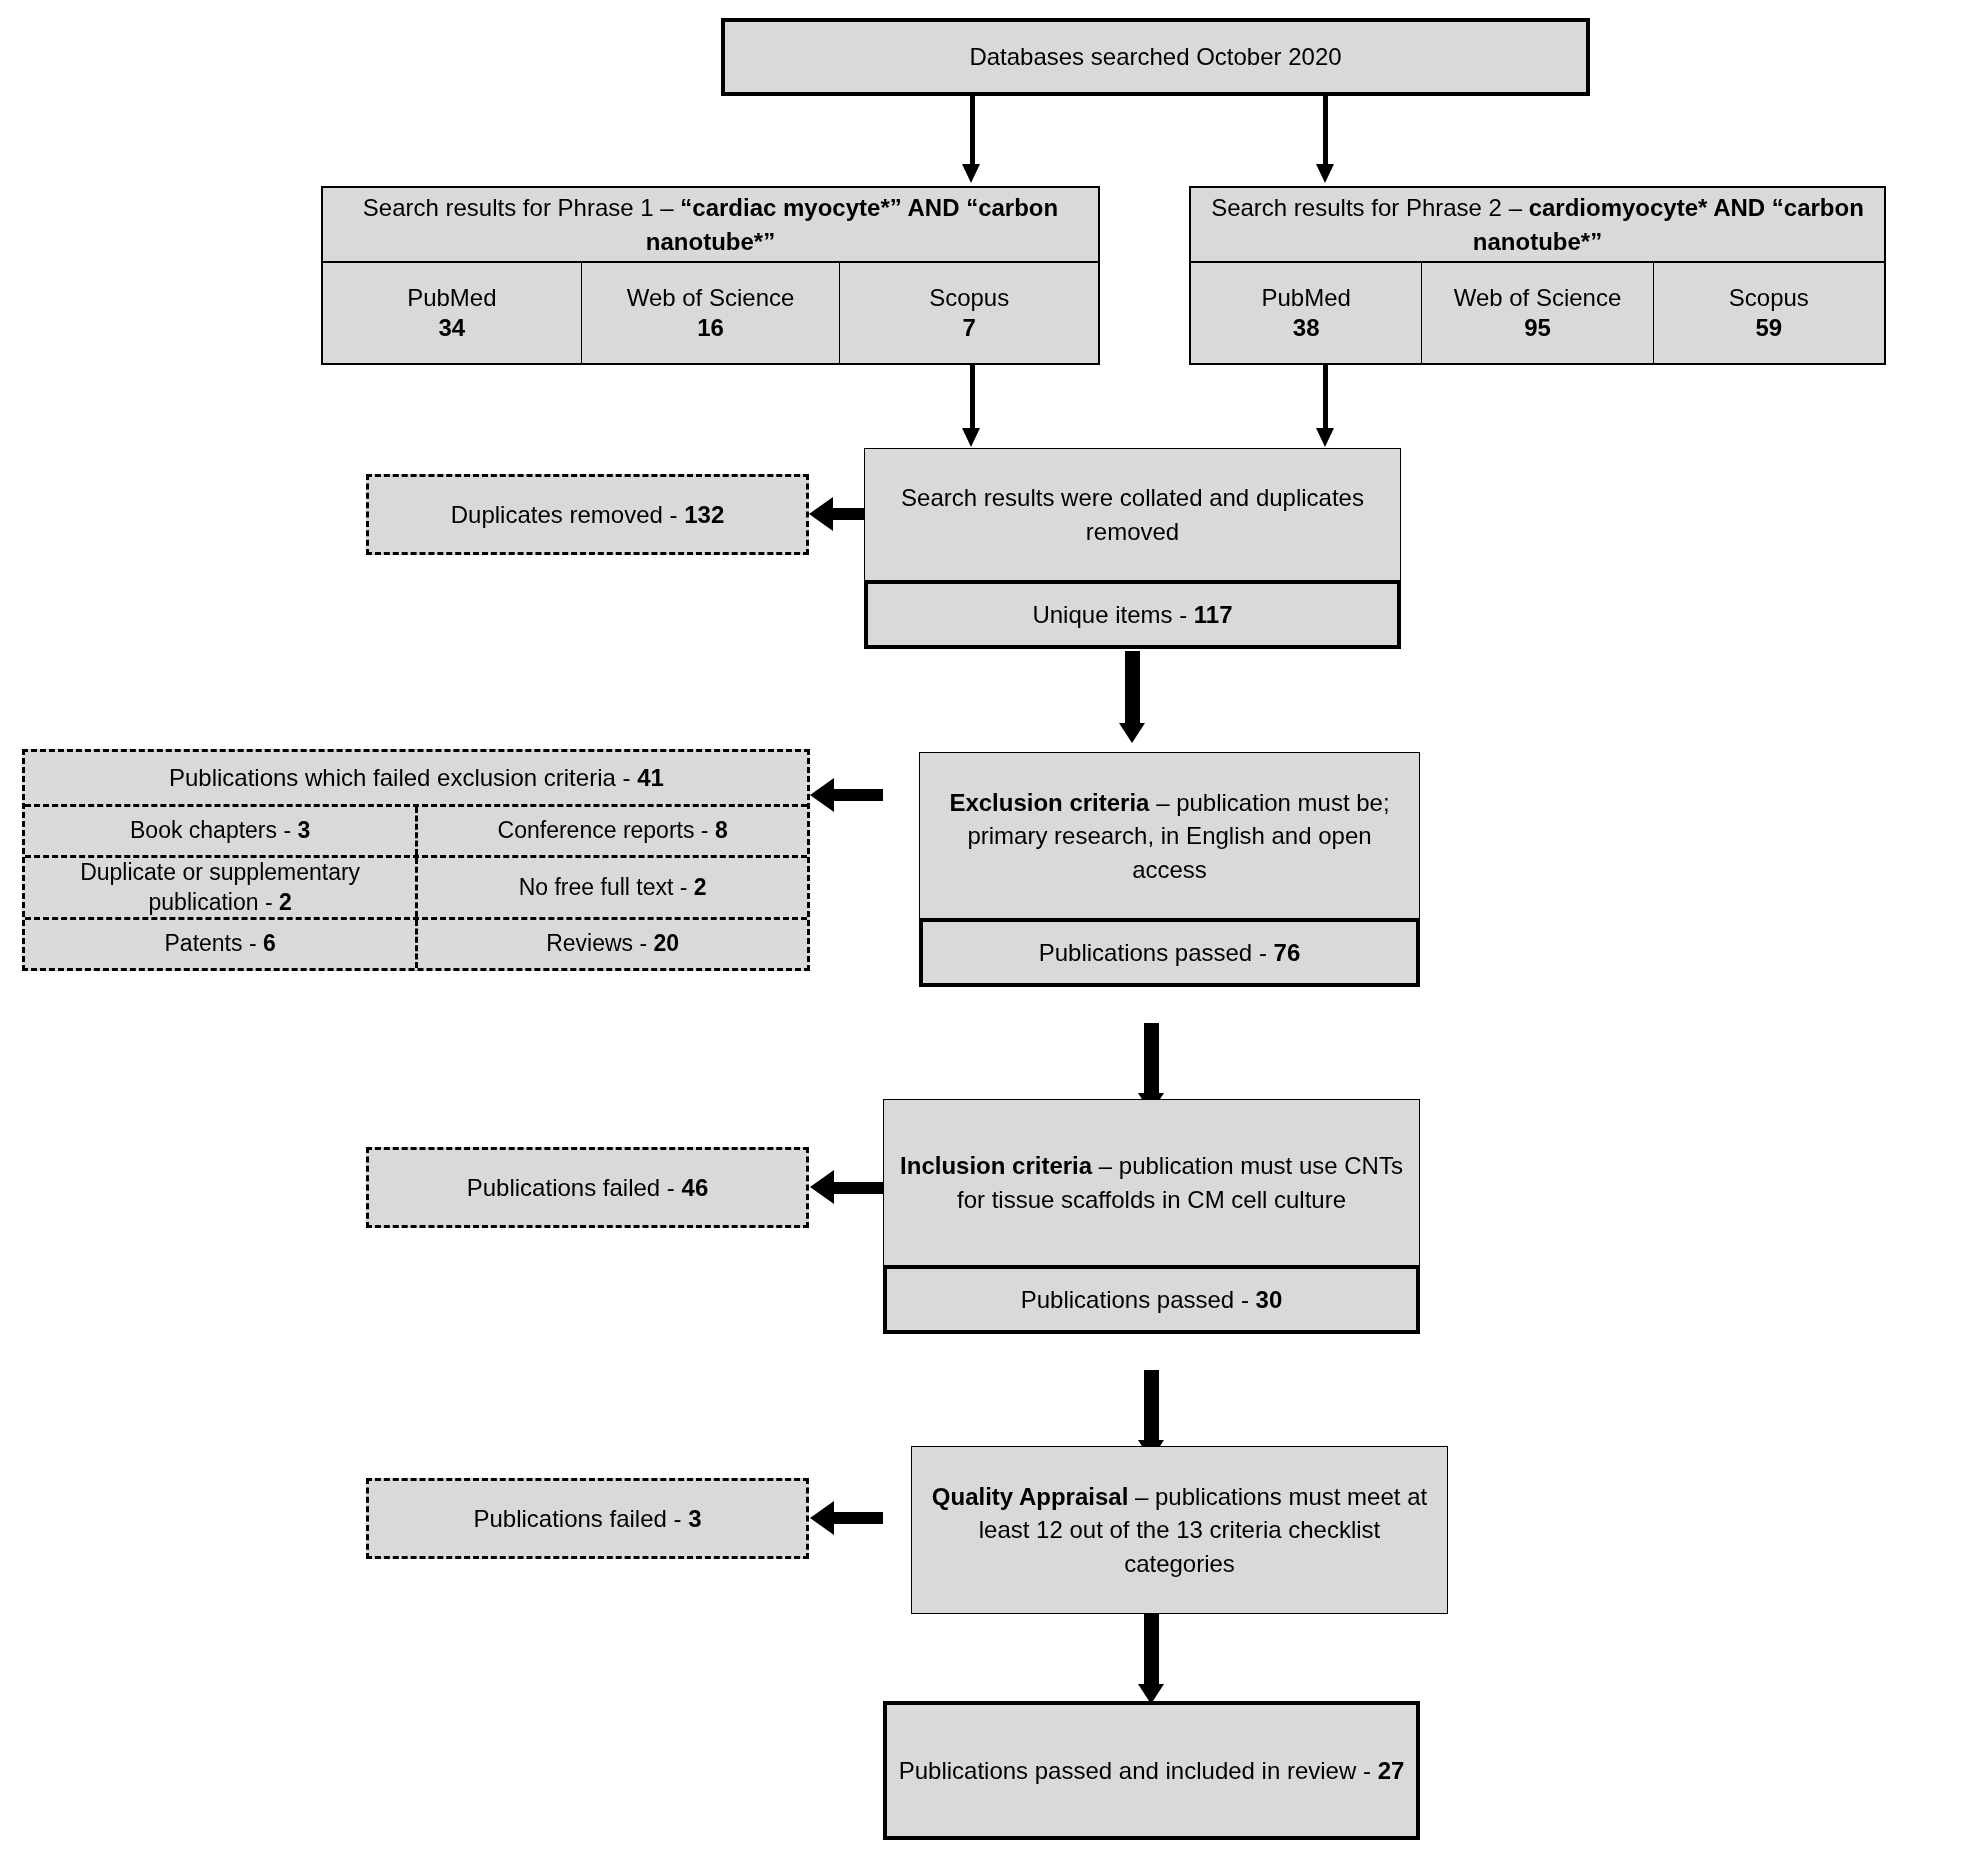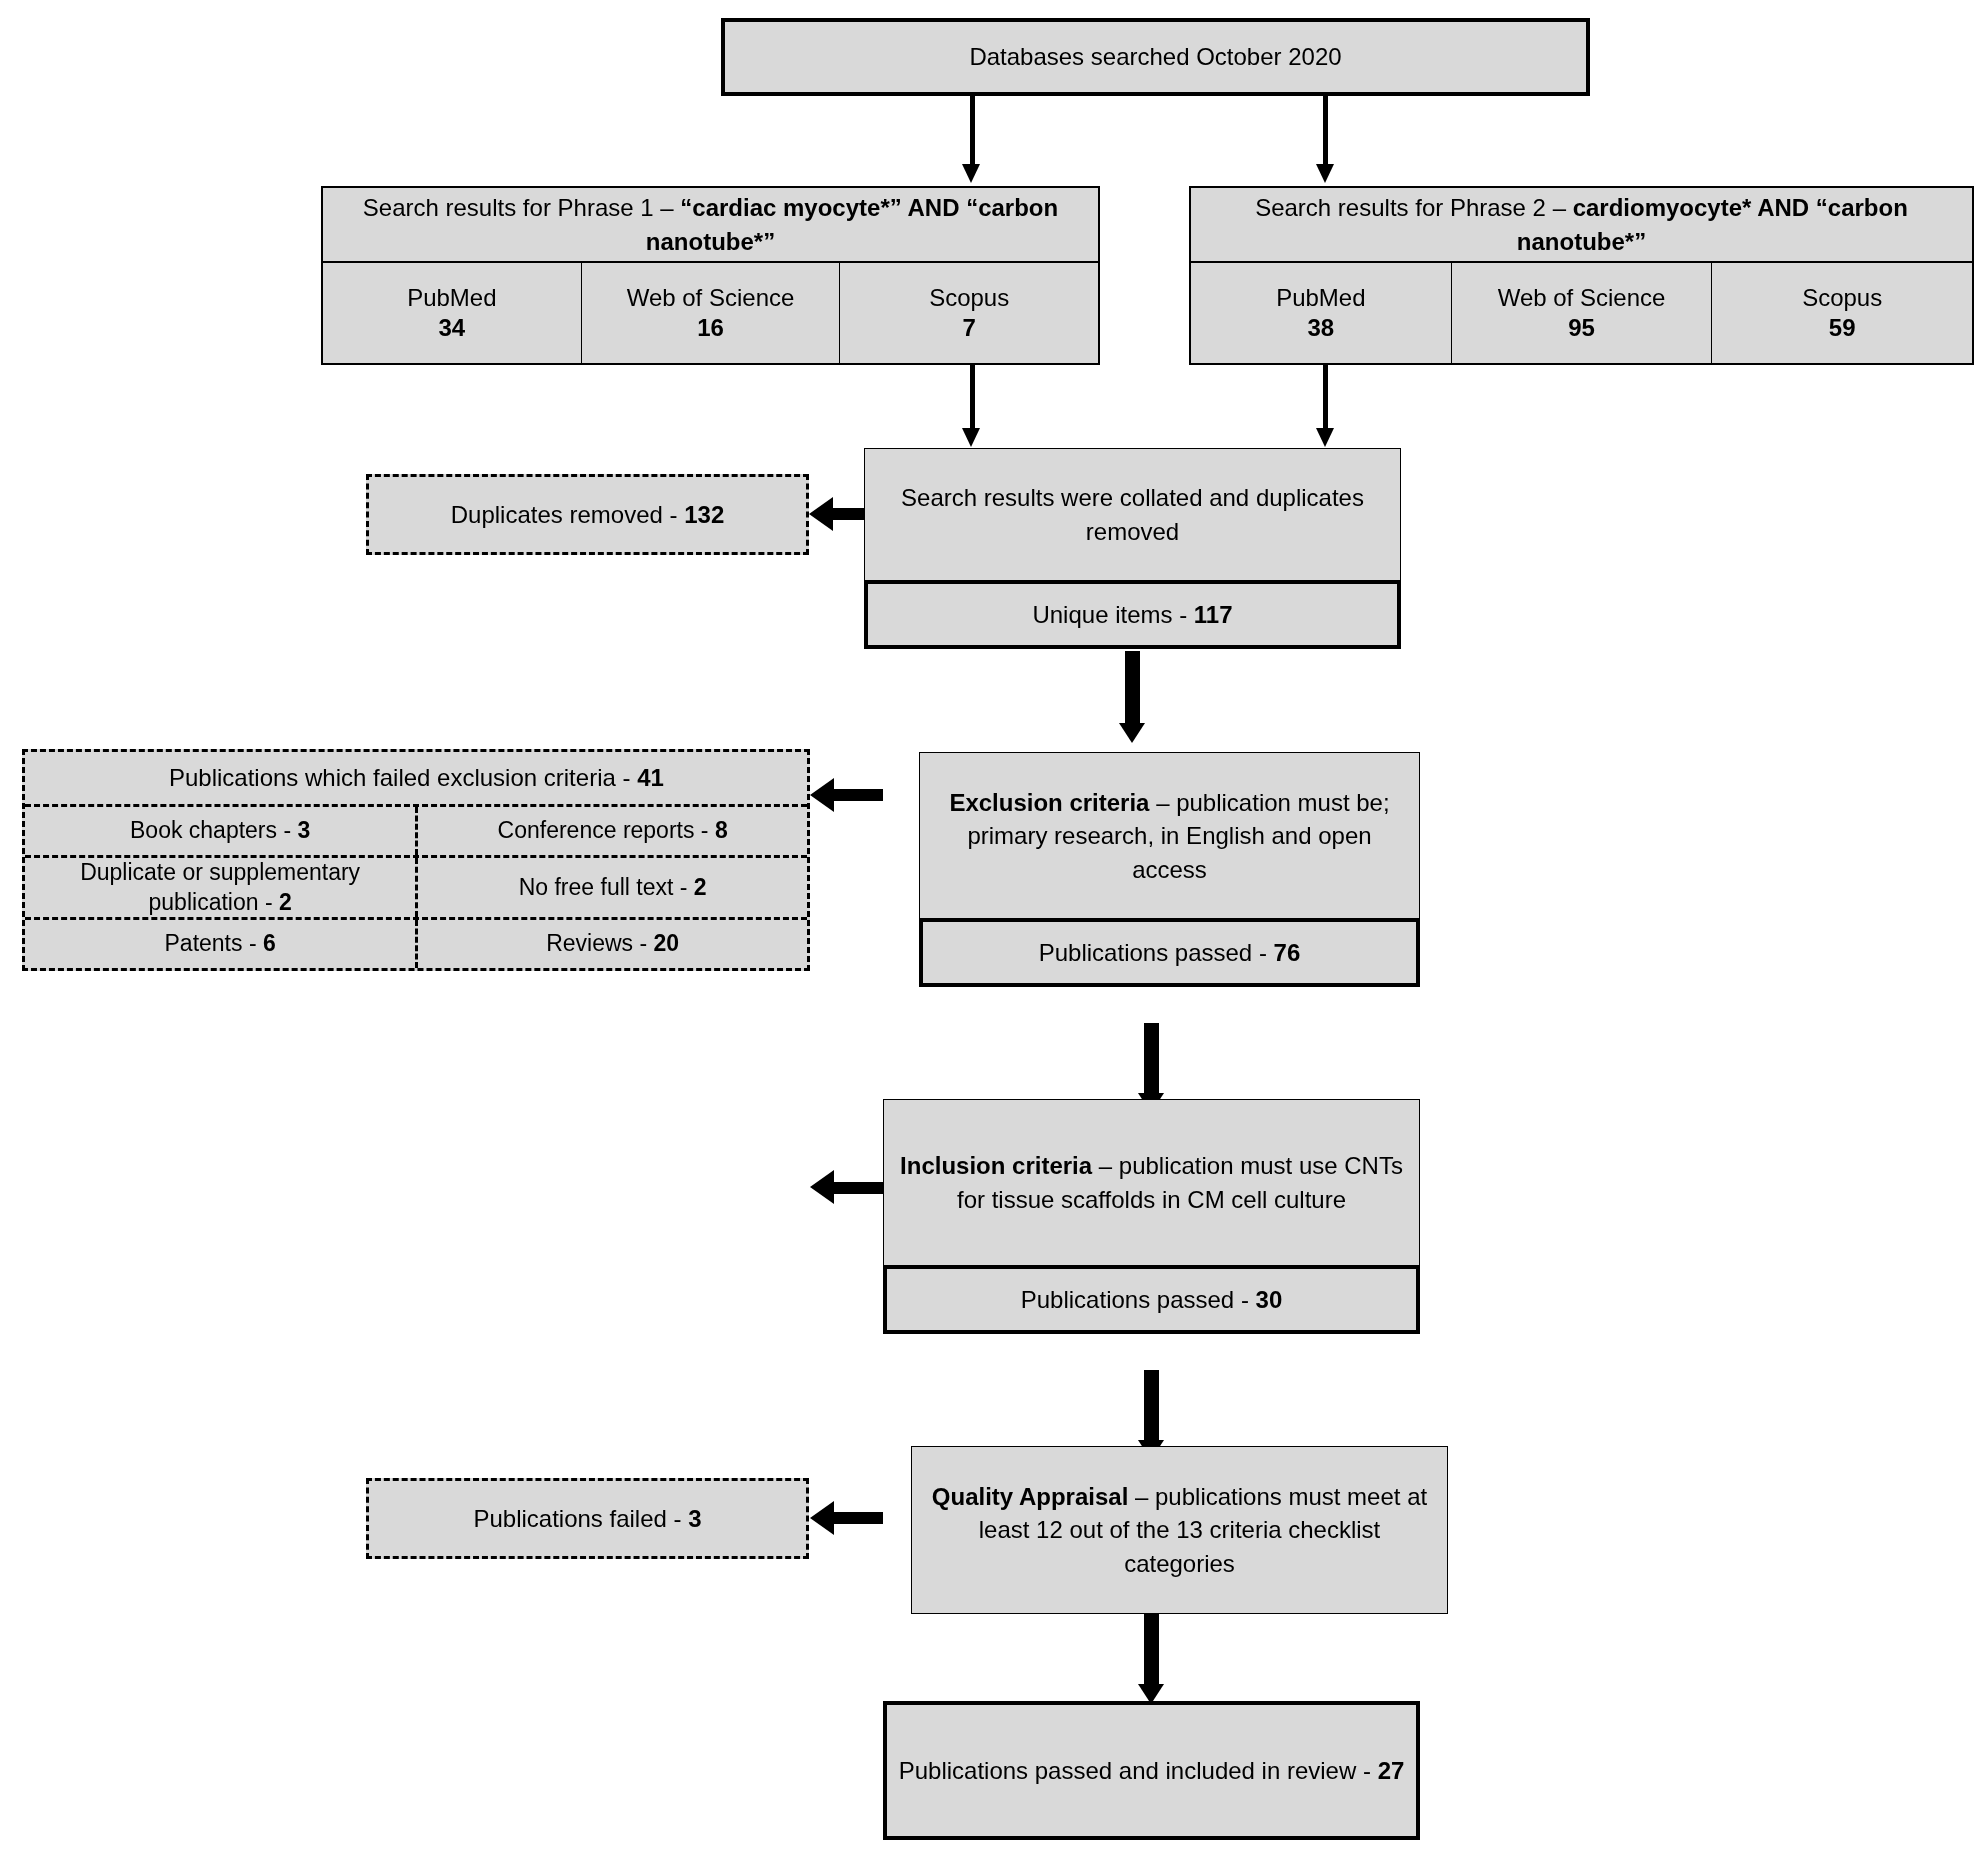--- a/index.html
+++ b/index.html
@@ -204,21 +204,21 @@
         <div class="db-name">Web of Science</div>
         <div class="db-count">16</div>
       </div>
       <div class="phrase-col">
         <div class="db-name">Scopus</div>
         <div class="db-count">7</div>
       </div>
     </div>
   </div>
 
-  <div class="phrase-box" style="left:1189px; top:186px; width:785px; height:179px;">
+  <div class="phrase-box" style="left:1189px; top:186px; width:697px; height:179px;">
     <div class="phrase-head">
       <div class="node-text">
         <span>Search results for Phrase 2 – </span><b>cardiomyocyte* AND “carbon nanotube*”</b>
       </div>
     </div>
     <div class="phrase-cols">
       <div class="phrase-col">
         <div class="db-name">PubMed</div>
         <div class="db-count">38</div>
       </div>
@@ -321,20 +321,25 @@
     <div class="bottom-cell" style="width:100%; height:69px; margin-top:-1.8px;">
       <div class="node-text">
         <span>Publications passed - </span><b>76</b>
       </div>
     </div>
   </div>
 
   <div class="vline" style="left:1144px; top:1023px; width:15px; height:72px;"></div>
   <div class="arrow-down" style="left:1138px; top:1093px;"></div>
 
+  <div class="node dashed" style="left:366px; top:1147px; width:443px; height:81px;">
+    <div class="node-text">
+      <span>Publications failed - </span><b>46</b>
+    </div>
+  </div>
 
   <div class="hline" style="left:834px; top:1182px; width:49px; height:11.6px;"></div>
   <div class="arrow-left" style="left:810px; top:1170px;"></div>
 
   <div class="stack" style="left:883px; top:1099px; width:537px; height:271px;">
     <div class="top-cell" style="width:100%; height:168px;">
       <div class="node-text">
         <b>Inclusion criteria</b><span> – publication must use CNTs for tissue scaffolds in CM cell culture</span>
       </div>
     </div>

